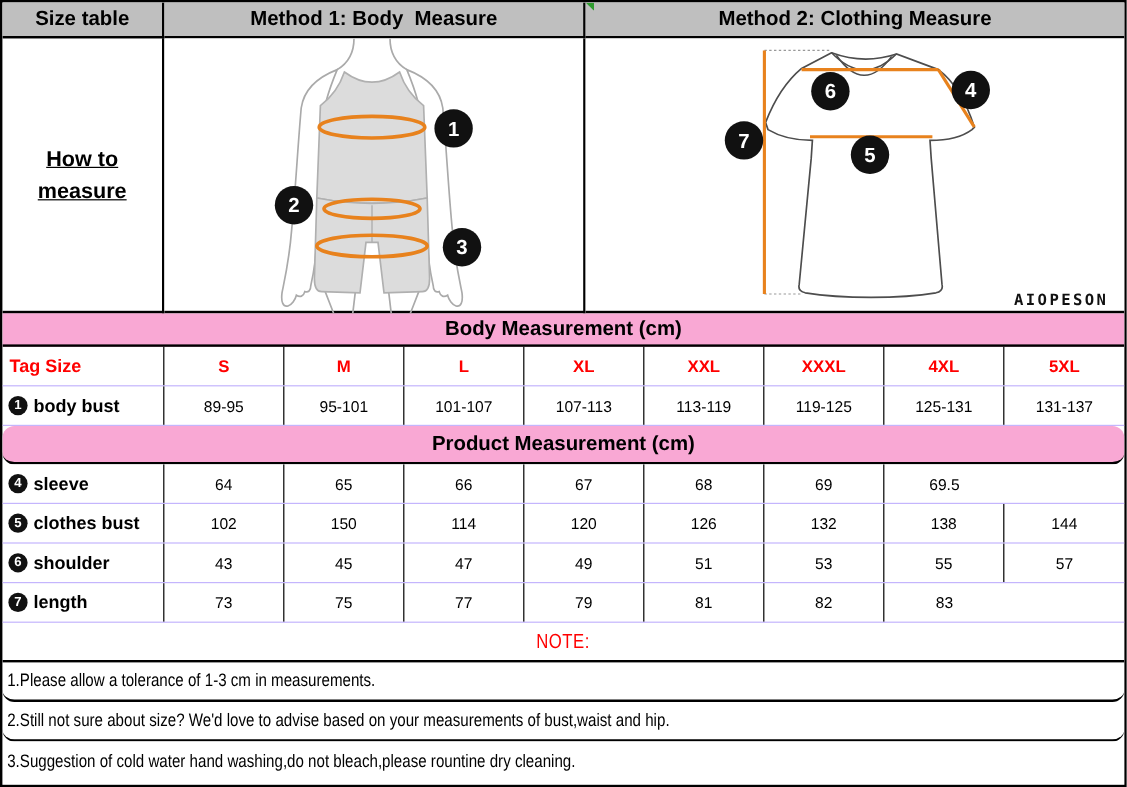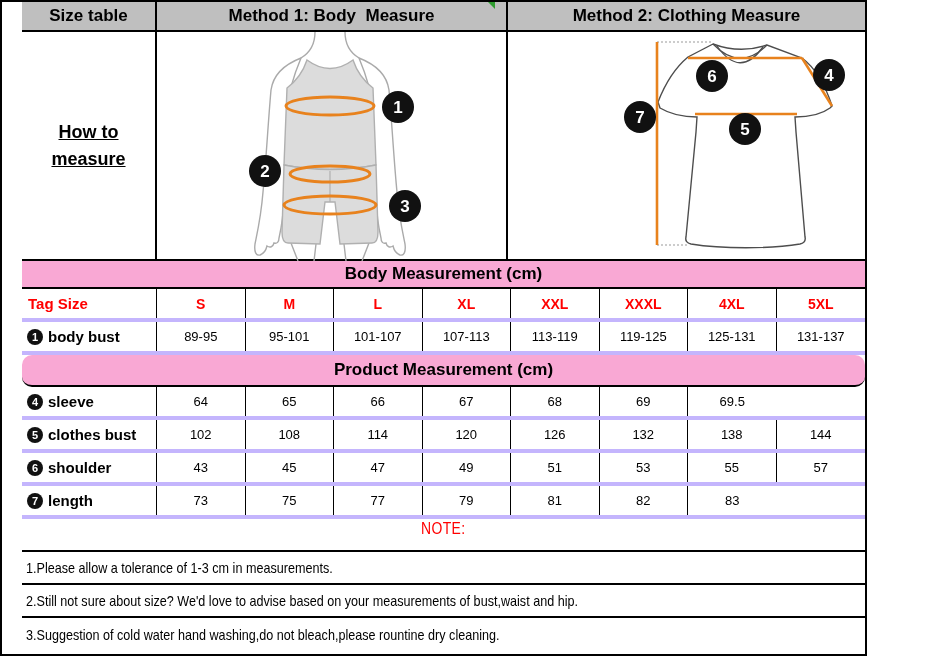--- a/index.html
+++ b/index.html
@@ -1,25 +1,24 @@
 <!DOCTYPE html>
 <html><head>
 <meta charset="utf-8">
 <style>
   * { margin:0; padding:0; box-sizing:border-box; }
   html,body { background:#fff; }
   .sheet {
     position:relative;
-    width:867px; height:656px;
+    width:939px; height:656px;
     border:2px solid #000;
     background:#fff;
     font-family:"Liberation Sans", sans-serif;
     color:#000;
     overflow:hidden;
-    padding-left:20px;
   }
   
   .top-grid { display:grid; grid-template-columns:135px 351px 1fr; }
   .hdr-row  { height:30px; }
   .illus-row{ height:229px; }
   .cell { border-right:2px solid #000; border-bottom:2px solid #000; }
   .cell.last { border-right:none; }
   .hdr {
     background:#bfbfbf;
     display:flex; align-items:center; justify-content:center;
@@ -41,45 +40,45 @@
   
   .band {
     background:#f9a8d4;
     border-bottom:2px solid #000;
     display:flex; align-items:center; justify-content:center;
     font-weight:bold; font-size:17px;
   }
   .band1 { height:28px; }
   .band2 { height:32px;border-radius:10px; }
   
-  .mrow { display:grid; grid-template-columns:135px repeat(8,1fr); border-bottom:4px solid #c4b5fd; }
+  .mrow { display:grid; grid-template-columns:135px repeat(8,1fr); border-bottom:1px solid #c4b5fd; }
   .mrow > div { border-right:1.5px solid #000; display:flex; align-items:center; justify-content:center; }
   .mrow > div:last-child { border-right:none; }
   .r-tag   { height:33px; }
   .r-data  { height:33px; }
   .tag-label { justify-content:flex-start !important; padding-left:6px; color:#ff0000; font-weight:bold; font-size:15px; }
   .size-h  { color:#ff0000; font-weight:bold; font-size:14px; }
   .row-label { justify-content:flex-start !important; padding-left:5px; font-weight:bold; font-size:15px; gap:5px; }
   .val { font-size:13px; }
   .badge {
     display:inline-flex; width:16px; height:16px; border-radius:50%;
     background:#111; color:#fff; font-size:11px; font-weight:bold;
     align-items:center; justify-content:center; flex:0 0 16px;
   }
   
   .note-title {
     height:33px; border-bottom:2px solid #000;
-    display:flex; justify-content:center;
+    display:flex; align-items:center; justify-content:center;
   }
   .note-title span {
     color:#ff0000; font-size:17px;
     transform:scaleX(0.82); transform-origin:center;
     letter-spacing:0.5px;
   }
-  .note-row { height:33px; border-bottom:2px solid #000; display:flex; align-items:center; padding-left:4px; }
+  .note-row { height:33px; border-bottom:2px solid #000; display:flex; align-items:center; padding-left:4px;border-radius:10px; }
   .note-row.last { border-bottom:none; }
   .note-row span {
     font-size:15px; white-space:nowrap;
     transform:scaleX(0.84); transform-origin:left center;
   }
   svg text { font-family:"Liberation Sans", sans-serif; }
   .brandtxt { font-family:"DejaVu Sans Mono", monospace; }
 </style>
 </head>
 <body>
@@ -215,21 +214,21 @@
     <div class="val">69</div>
     <div class="val">69.5</div>
   </div>
 
   <div class="mrow r-data">
     <div class="row-label">
       <span class="badge">5</span>
       <span>clothes bust</span>
     </div>
     <div class="val">102</div>
-    <div class="val">108</div>
+    <div class="val">150</div>
     <div class="val">114</div>
     <div class="val">120</div>
     <div class="val">126</div>
     <div class="val">132</div>
     <div class="val">138</div>
     <div class="val">144</div>
   </div>
 
   <div class="mrow r-data">
     <div class="row-label">

